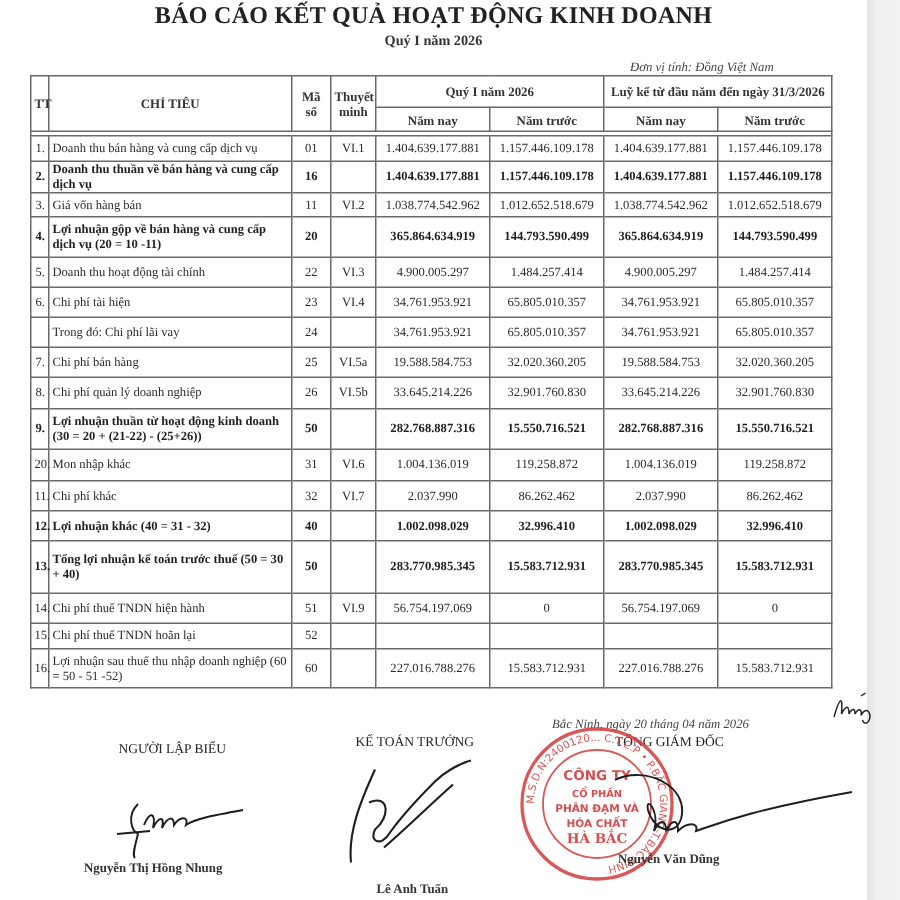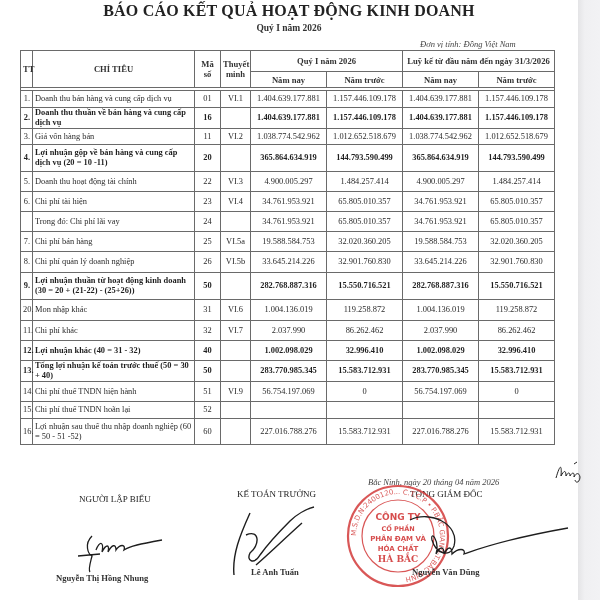--- a/index.html
+++ b/index.html
@@ -213,21 +213,21 @@
       <tr class="bold" style="height: 20px;">
         <td class="tt">12.</td>
         <td class="lbl">Lợi nhuận khác (40 = 31 - 32)</td>
         <td class="ms">40</td>
         <td class="tm"></td>
         <td class="num">1.002.098.029</td>
         <td class="num">32.996.410</td>
         <td class="num">1.002.098.029</td>
         <td class="num">32.996.410</td>
       </tr>
-      <tr class="bold" style="height: 21px;">
+      <tr class="bold" style="height: 35px;">
         <td class="tt">13.</td>
         <td class="lbl">Tổng lợi nhuận kế toán trước thuế (50 = 30 + 40)</td>
         <td class="ms">50</td>
         <td class="tm"></td>
         <td class="num">283.770.985.345</td>
         <td class="num">15.583.712.931</td>
         <td class="num">283.770.985.345</td>
         <td class="num">15.583.712.931</td>
       </tr>
       <tr style="height: 20px;">
@@ -295,14 +295,14 @@
   <text x="52" y="57" text-anchor="middle" font-family="'DejaVu Sans', sans-serif" font-weight="bold" font-size="7" fill="#d23a3a" opacity="0.9">PHÂN ĐẠM VÀ</text>
   <text x="52" y="67" text-anchor="middle" font-family="'DejaVu Sans', sans-serif" font-weight="bold" font-size="7" fill="#d23a3a" opacity="0.9">HÓA CHẤT</text>
   <text x="52" y="78" text-anchor="middle" font-family="'DejaVu Serif', serif" font-weight="bold" font-size="9" fill="#d23a3a" opacity="0.9">HÀ BẮC</text>
 </svg>
 
 <svg class="scribble" style="left:380px;top:510px" width="200" height="70" viewBox="0 0 200 70">
   <path d="M30 10 C50 0, 80 14, 74 36 C70 48, 56 44, 52 30 C50 20, 60 30, 56 44 C60 36, 64 36, 64 44 C68 36, 72 36, 72 44 C78 38, 86 38, 84 44 C96 40, 120 30, 188 18" fill="none" stroke="#1e1e1e" stroke-width="1.3"></path>
 </svg>
 
 <div class="sig-name" style="left:56px;top:573px">Nguyễn Thị Hồng Nhung</div>
-<div class="sig-name" style="left:251px;top:567px">Lê Anh Tuấn</div>
+<div class="sig-name" style="left:251px;top:587px">Lê Anh Tuấn</div>
 <div class="sig-name" style="left:412px;top:567px">Nguyễn Văn Dũng</div>
 
 </body></html>

